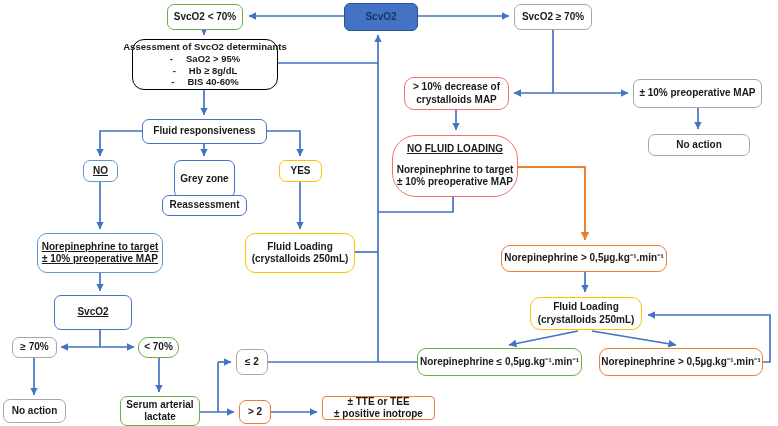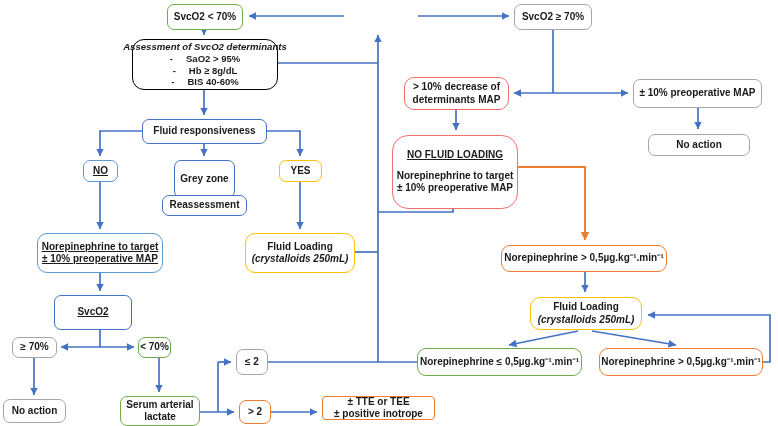--- a/index.html
+++ b/index.html
@@ -22,21 +22,21 @@
     padding:1px 3px;white-space:nowrap;}
   .b-green{border-color:var(--border-green);}
   .b-blue{border-color:var(--border-blue);}
   .b-lblue{border-color:var(--border-light-blue);text-decoration:underline;}
   .b-yellow{border-color:var(--border-yellow);}
   .b-orange{border-color:var(--border-orange);justify-content:center;}
   .b-red{border-color:var(--border-red);}
   .b-gray{border-color:var(--border-gray);}
   .b-black{border-color:var(--border-black);border-radius:12px;}
   .fill-blue{background:var(--node-fill-blue);border-color:#2F528F;color:var(--scvo2-text);border-radius:6px;}
-  .italic{font-style:italic;}
+  .italic{}
   .underline{text-decoration:underline;}
   .small{font-size:10px;}
   .assess{align-items:center;padding:3px 4px;}
   .assess .row{display:flex;gap:13px;justify-content:center;font-size:9.5px;}
   .nfl-gap{height:8px;}
 </style>
 </head>
 <body>
 
 <div id="canvas">
@@ -83,20 +83,23 @@
     <path class="eo" d="M518,167 H585 V240" marker-end="url(#mO)"></path>
     <path class="e" d="M585,272 V292" marker-end="url(#mB)"></path>
     <path class="e" d="M578,331 L509,345" marker-end="url(#mB)"></path>
     <path class="e" d="M592,331 L676,345" marker-end="url(#mB)"></path>
     <path class="e" d="M763,362 H770 V315 H648" marker-end="url(#mB)"></path>
   </svg>
 
   <div class="node b-green" style="left:167px;top:4px;width:76px;height:26px;">
     <span>SvcO2 &lt; 70%</span>
   </div>
+  <div class="node fill-blue" style="left:344px;top:3px;width:74px;height:28px;">
+    <span>ScvO2</span>
+  </div>
   <div class="node b-gray" style="left:514px;top:4px;width:78px;height:26px;">
     <span>SvcO2 ≥ 70%</span>
   </div>
 
   <div class="node b-black assess" style="left:132px;top:39px;width:146px;height:51px;">
     <span class="italic" style="font-size:9.6px;">Assessment of SvcO2 determinants</span>
     <span class="row">
       <span>-</span>
       <span>SaO2 &gt; 95%</span>
     </span>
@@ -133,21 +136,21 @@
   <div class="node b-yellow" style="left:245px;top:233px;width:110px;height:40px;border-radius:10px;">
     <span>Fluid Loading</span>
     <span class="italic">(crystalloids 250mL)</span>
   </div>
   <div class="node b-blue" style="left:54px;top:295px;width:78px;height:35px;text-decoration:underline;">
     <span>SvcO2</span>
   </div>
   <div class="node b-gray" style="left:12px;top:337px;width:45px;height:21px;">
     <span>≥ 70%</span>
   </div>
-  <div class="node b-green" style="left:138px;top:337px;width:33px;height:21px;">
+  <div class="node b-green" style="left:138px;top:337px;width:41px;height:21px;border-radius:10px;">
     <span>&lt; 70%</span>
   </div>
   <div class="node b-gray" style="left:3px;top:399px;width:63px;height:24px;">
     <span>No action</span>
   </div>
   <div class="node b-green" style="left:120px;top:396px;width:80px;height:30px;">
     <span>Serum arterial</span>
     <span>lactate</span>
   </div>
   <div class="node b-gray" style="left:236px;top:349px;width:32px;height:26px;">
@@ -156,29 +159,29 @@
   <div class="node b-orange" style="left:239px;top:400px;width:32px;height:24px;">
     <span>&gt; 2</span>
   </div>
   <div class="node b-orange small" style="left:322px;top:396px;width:113px;height:24px;border-radius:4px;">
     <span>± TTE or TEE</span>
     <span>± positive inotrope</span>
   </div>
 
   <div class="node b-red small" style="left:404px;top:77px;width:105px;height:33px;border-radius:10px;">
     <span>&gt; 10% decrease of</span>
-    <span>determinants MAP</span>
+    <span>crystalloids MAP</span>
   </div>
   <div class="node b-gray" style="left:633px;top:79px;width:129px;height:29px;">
     <span>± 10% preoperative MAP</span>
   </div>
   <div class="node b-gray" style="left:648px;top:134px;width:102px;height:22px;">
     <span>No action</span>
   </div>
-  <div class="node b-red" style="left:392px;top:135px;width:126px;height:74px;border-radius:16px;">
+  <div class="node b-red" style="left:392px;top:135px;width:126px;height:62px;border-radius:24px;">
     <span class="underline">NO FLUID LOADING</span>
     <span class="nfl-gap"></span>
     <span>Norepinephrine to target</span>
     <span>± 10% preoperative MAP</span>
   </div>
   <div class="node b-orange small" style="left:501px;top:245px;width:166px;height:27px;border-radius:9px;">
     <span>Norepinephrine &gt; 0,5µg.kg⁻¹.min⁻¹</span>
   </div>
   <div class="node b-yellow" style="left:530px;top:297px;width:112px;height:33px;border-radius:10px;">
     <span>Fluid Loading</span>

